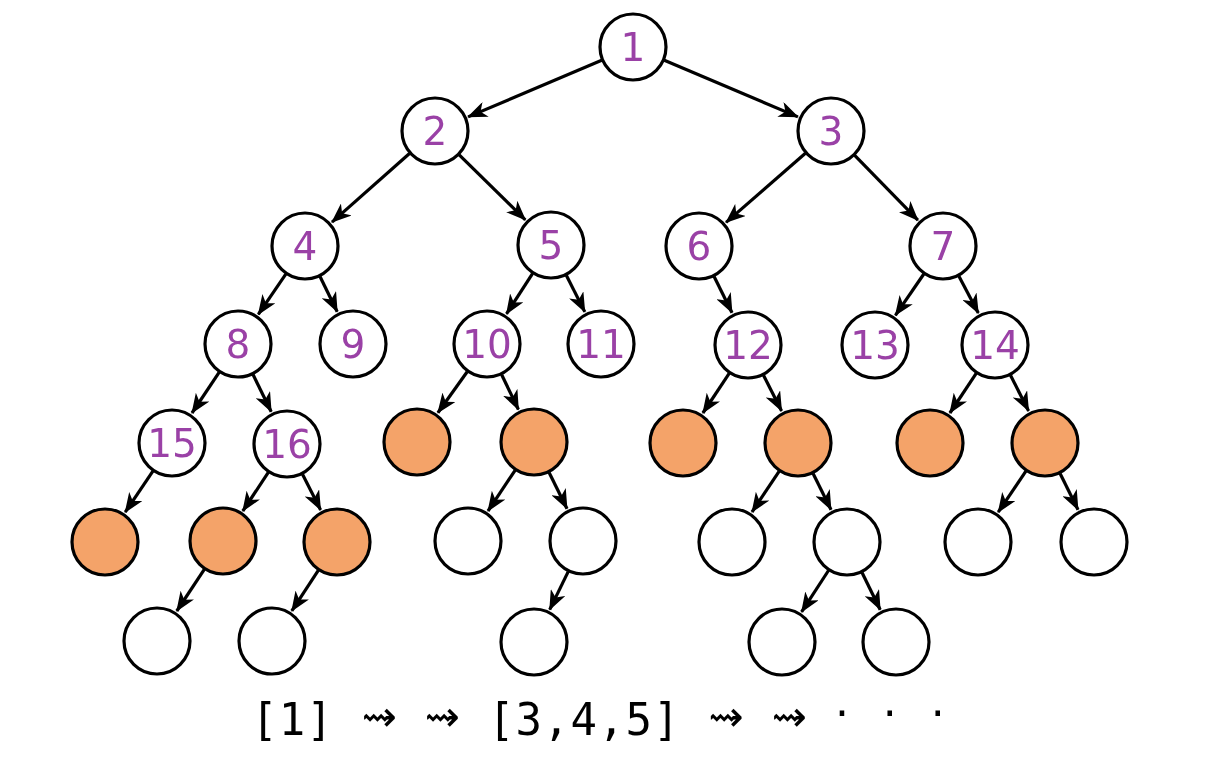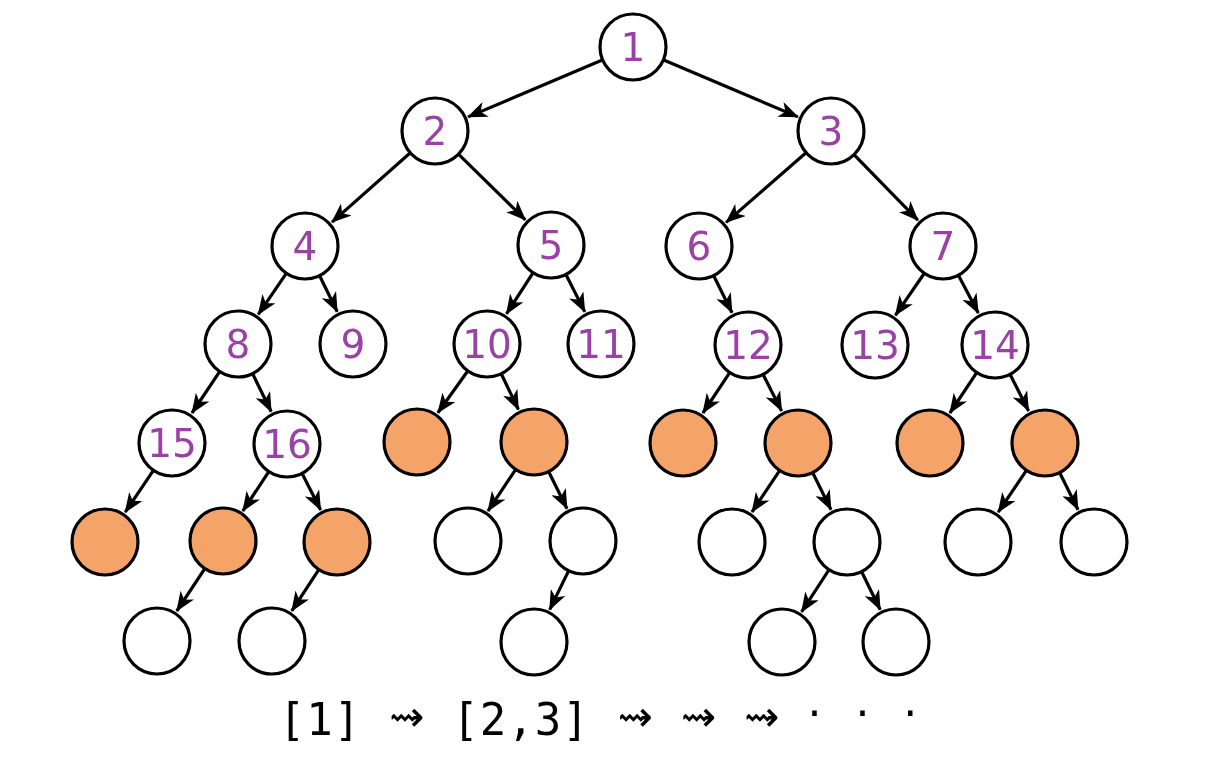--- a/index.html
+++ b/index.html
@@ -154,20 +154,20 @@
         <circle cx="272" cy="641" r="33" fill="#FFFFFF" stroke="#000000" stroke-width="3.2"></circle>
         <circle cx="534" cy="642" r="33" fill="#FFFFFF" stroke="#000000" stroke-width="3.2"></circle>
         <circle cx="782" cy="642" r="33" fill="#FFFFFF" stroke="#000000" stroke-width="3.2"></circle>
         <circle cx="896" cy="642" r="33" fill="#FFFFFF" stroke="#000000" stroke-width="3.2"></circle>
       </g>
   </svg>
 
   <div class="caption">
     <span class="seg-list">[1]</span>
     <span class="seg-arrow">⇝</span>
-    <span class="seg-list">[2,3]</span>
     <span class="seg-arrow">⇝</span>
+    <span class="seg-list">[3,4,5]</span>
     <span class="seg-arrow">⇝</span>
     <span class="seg-arrow">⇝</span>
     <span class="seg-dots">· · ·</span>
   </div>
 
 </div>
 
 </body></html>

